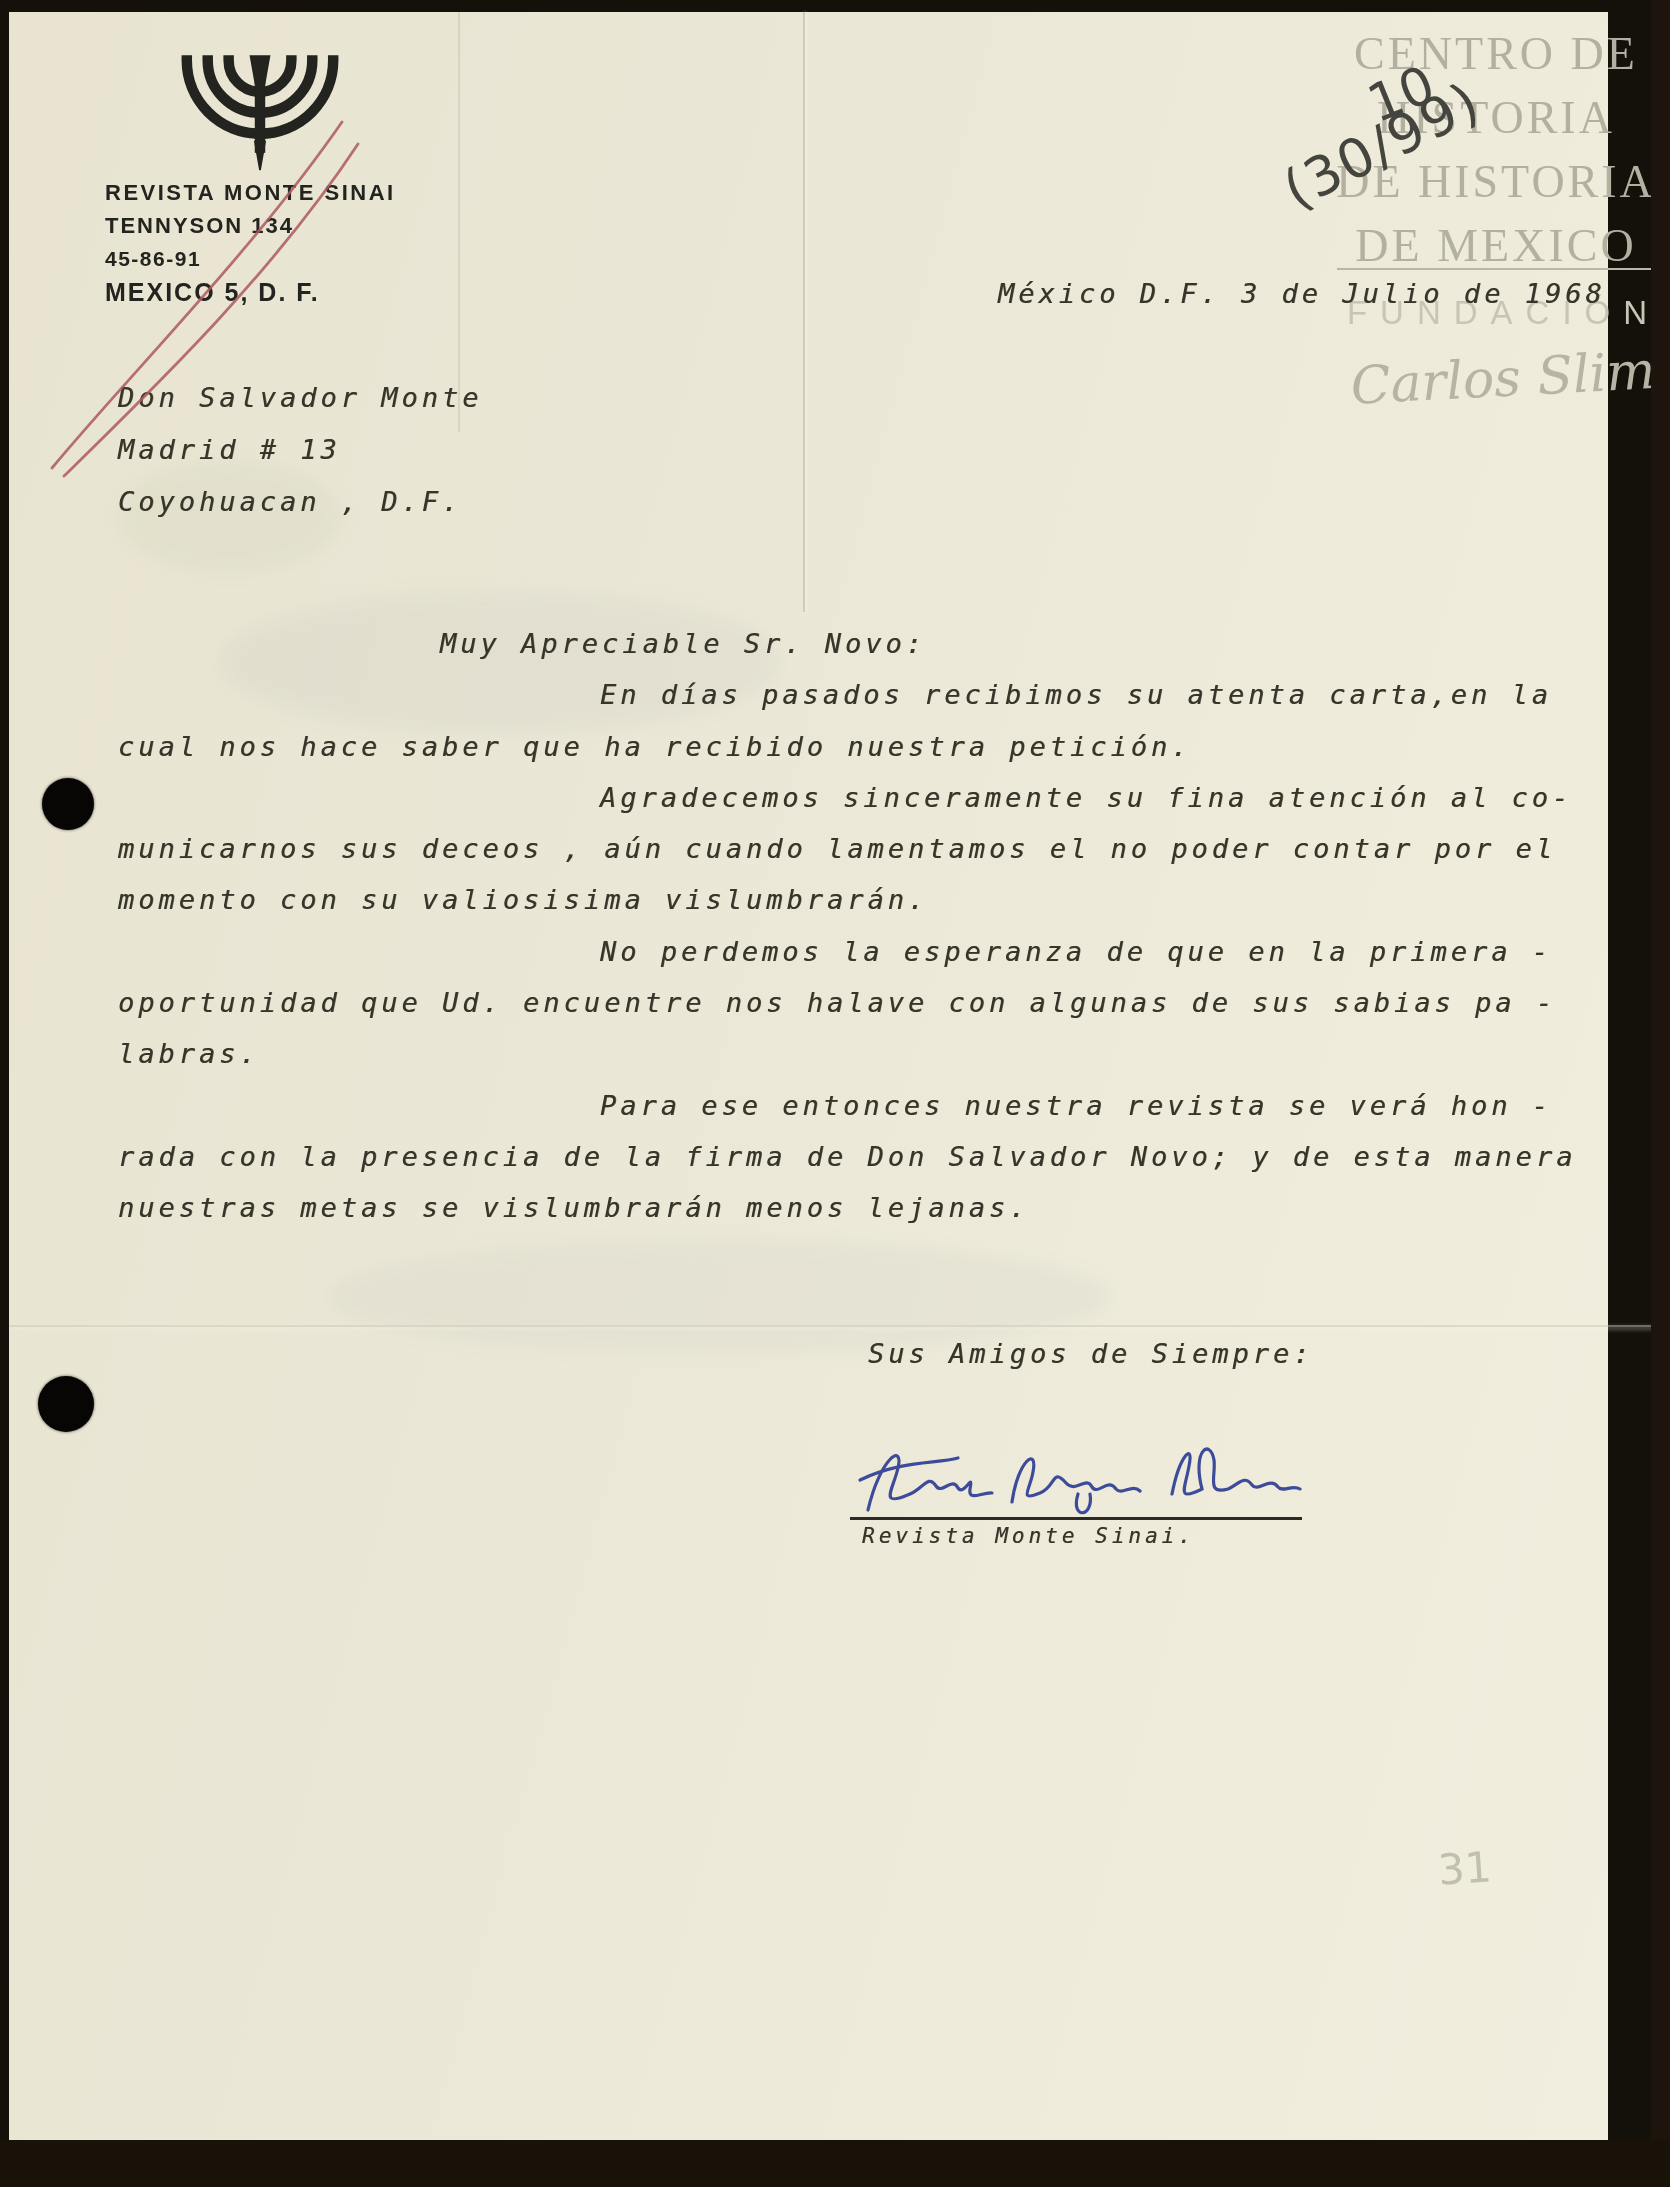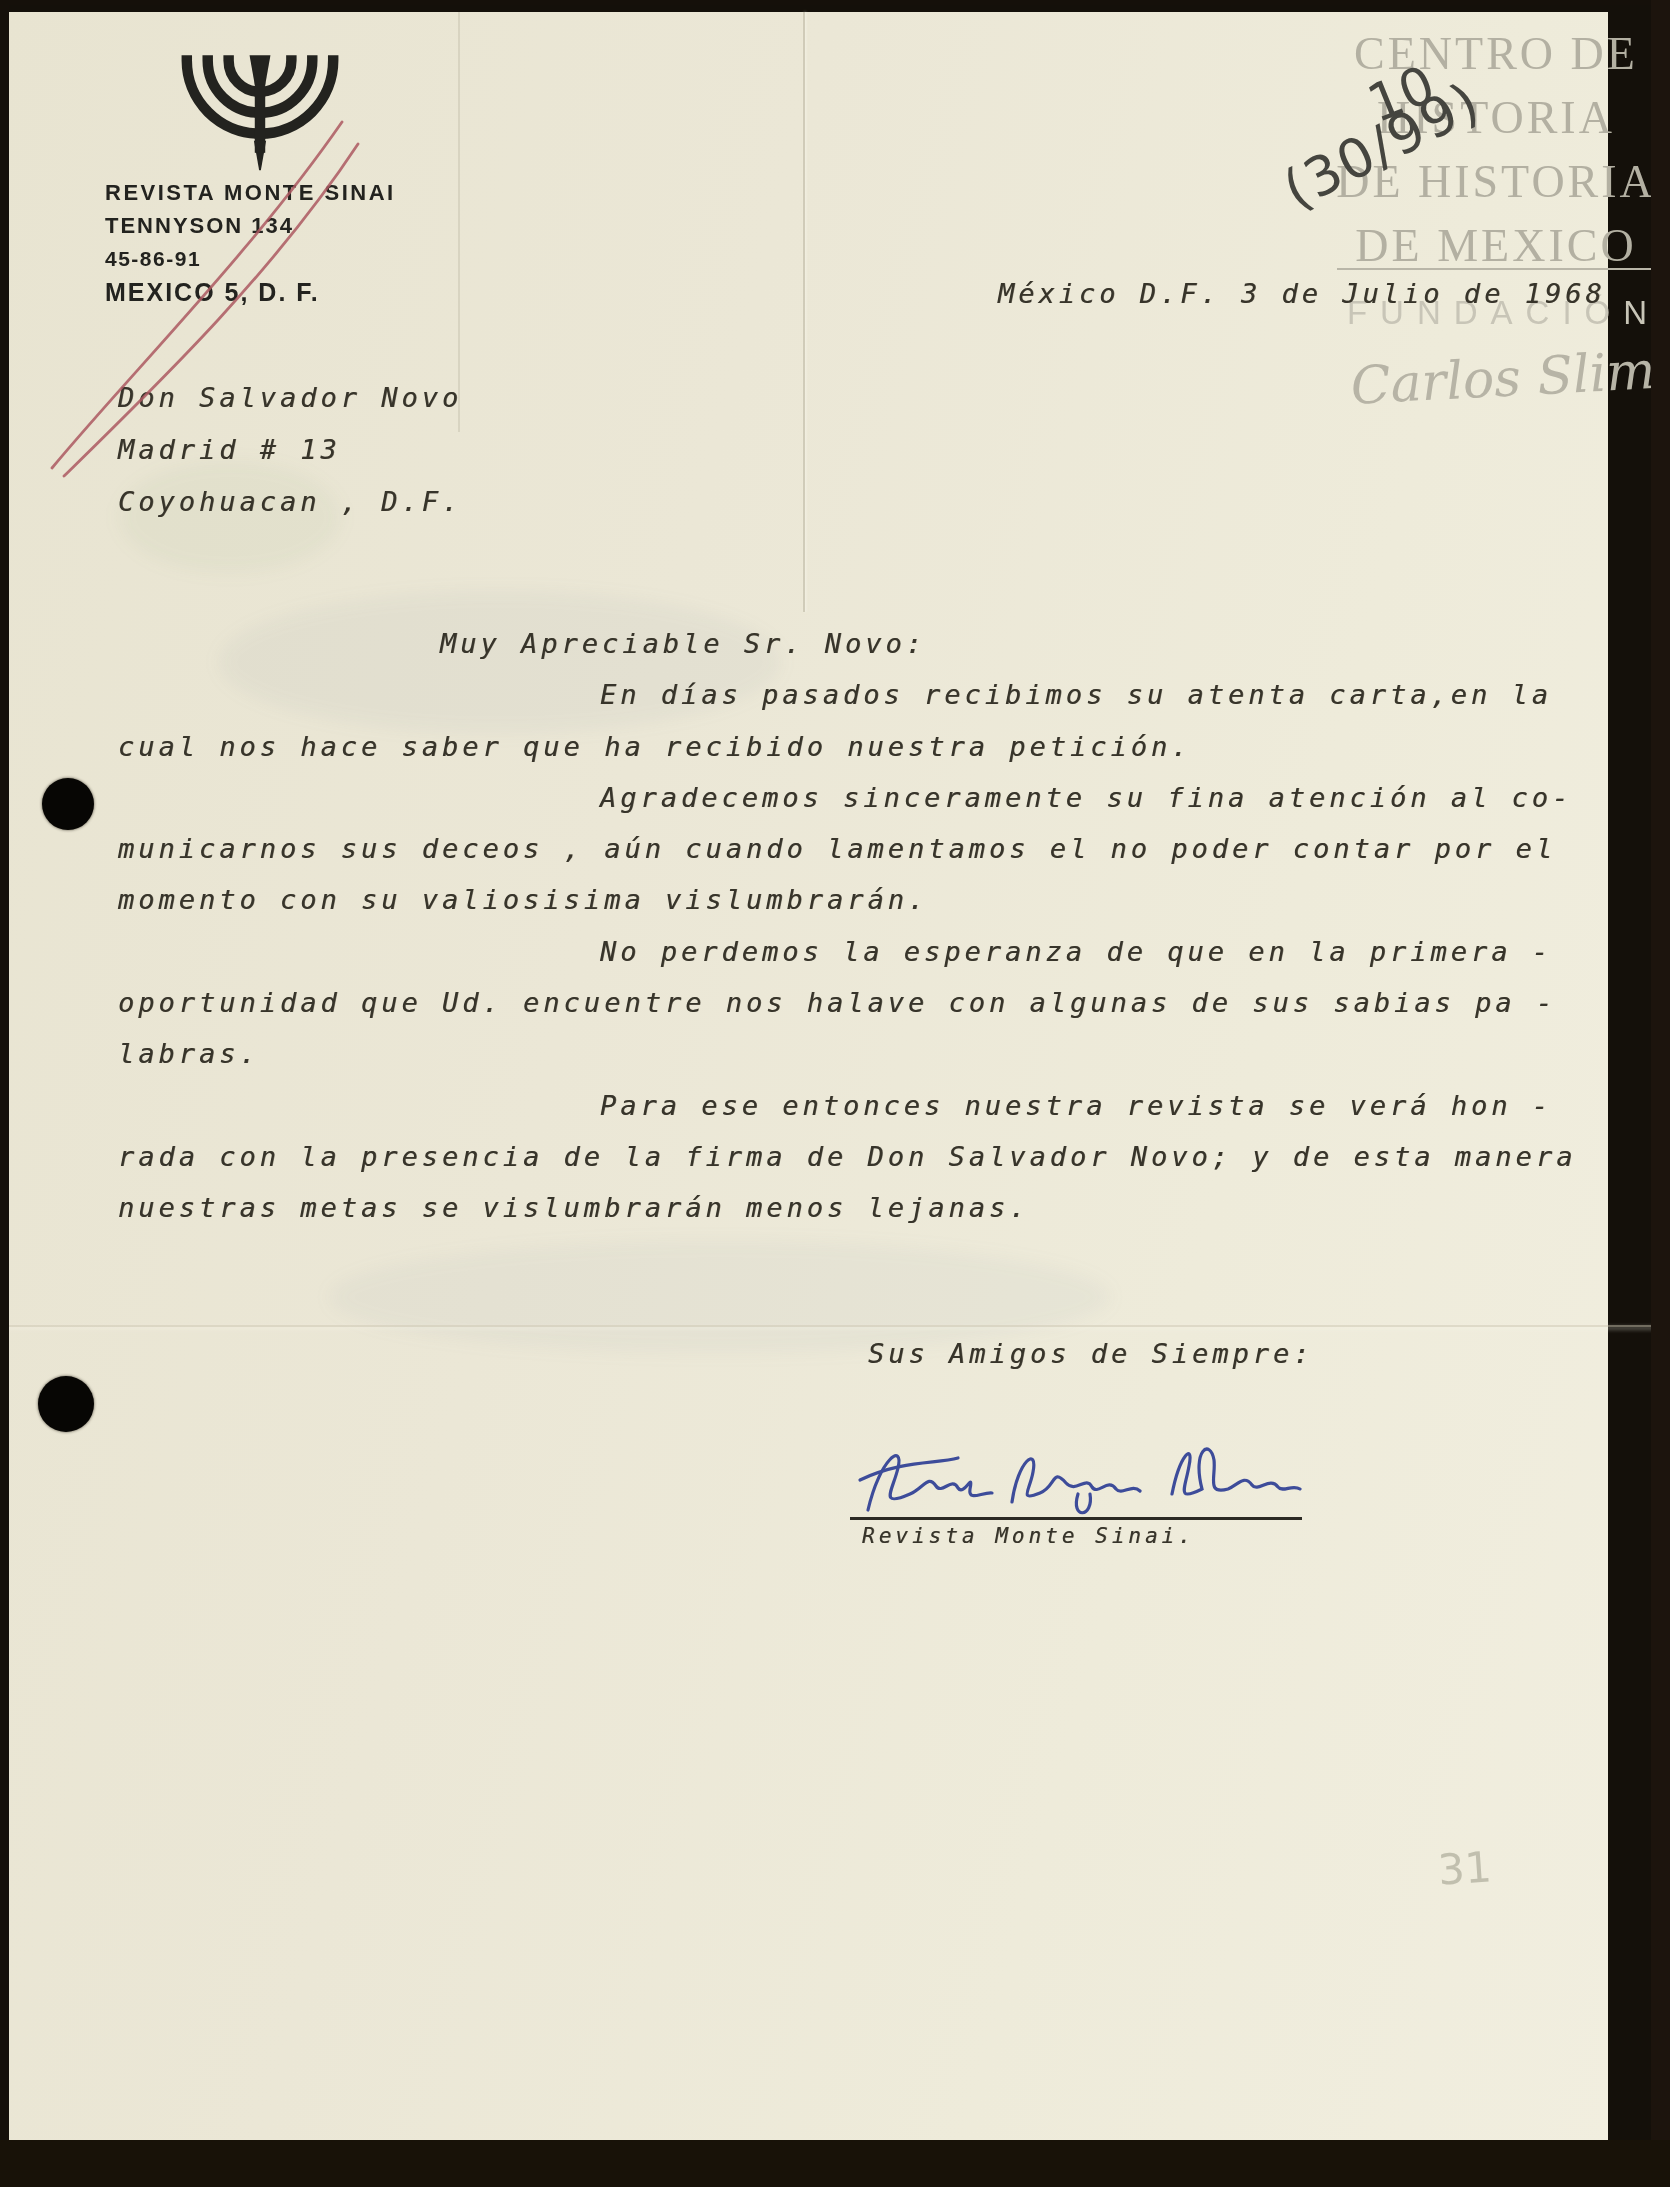--- a/index.html
+++ b/index.html
@@ -118,21 +118,21 @@
     <svg class="redcheck" width="380" height="380" viewBox="0 0 380 380">
       <g stroke="#ad5a62" stroke-width="2.8" fill="none" opacity="0.85" stroke-linecap="round">
         <path d="M12,356 C90,262 212,140 302,10"></path>
         <path d="M24,364 C118,272 232,162 318,32"></path>
       </g>
     </svg>
 
     <div class="tw dateline">México D.F. 3 de Julio de 1968</div>
 
     <div class="tw recipient">
-      <div>Don Salvador Novo</div>
+      <div>Don Salvador Monte</div>
       <div>Madrid # 13</div>
       <div>Coyohuacan , D.F.</div>
     </div>
 
     <div class="tw bodyblock">
       <div class="sal">Muy Apreciable Sr. Novo:</div>
       <div class="ind">En días pasados recibimos su atenta carta,en la</div>
       <div>cual nos hace saber que ha recibido nuestra petición.</div>
       <div class="ind">Agradecemos sinceramente su fina atención al co-</div>
       <div>municarnos sus deceos , aún cuando lamentamos el no poder contar por el</div>

